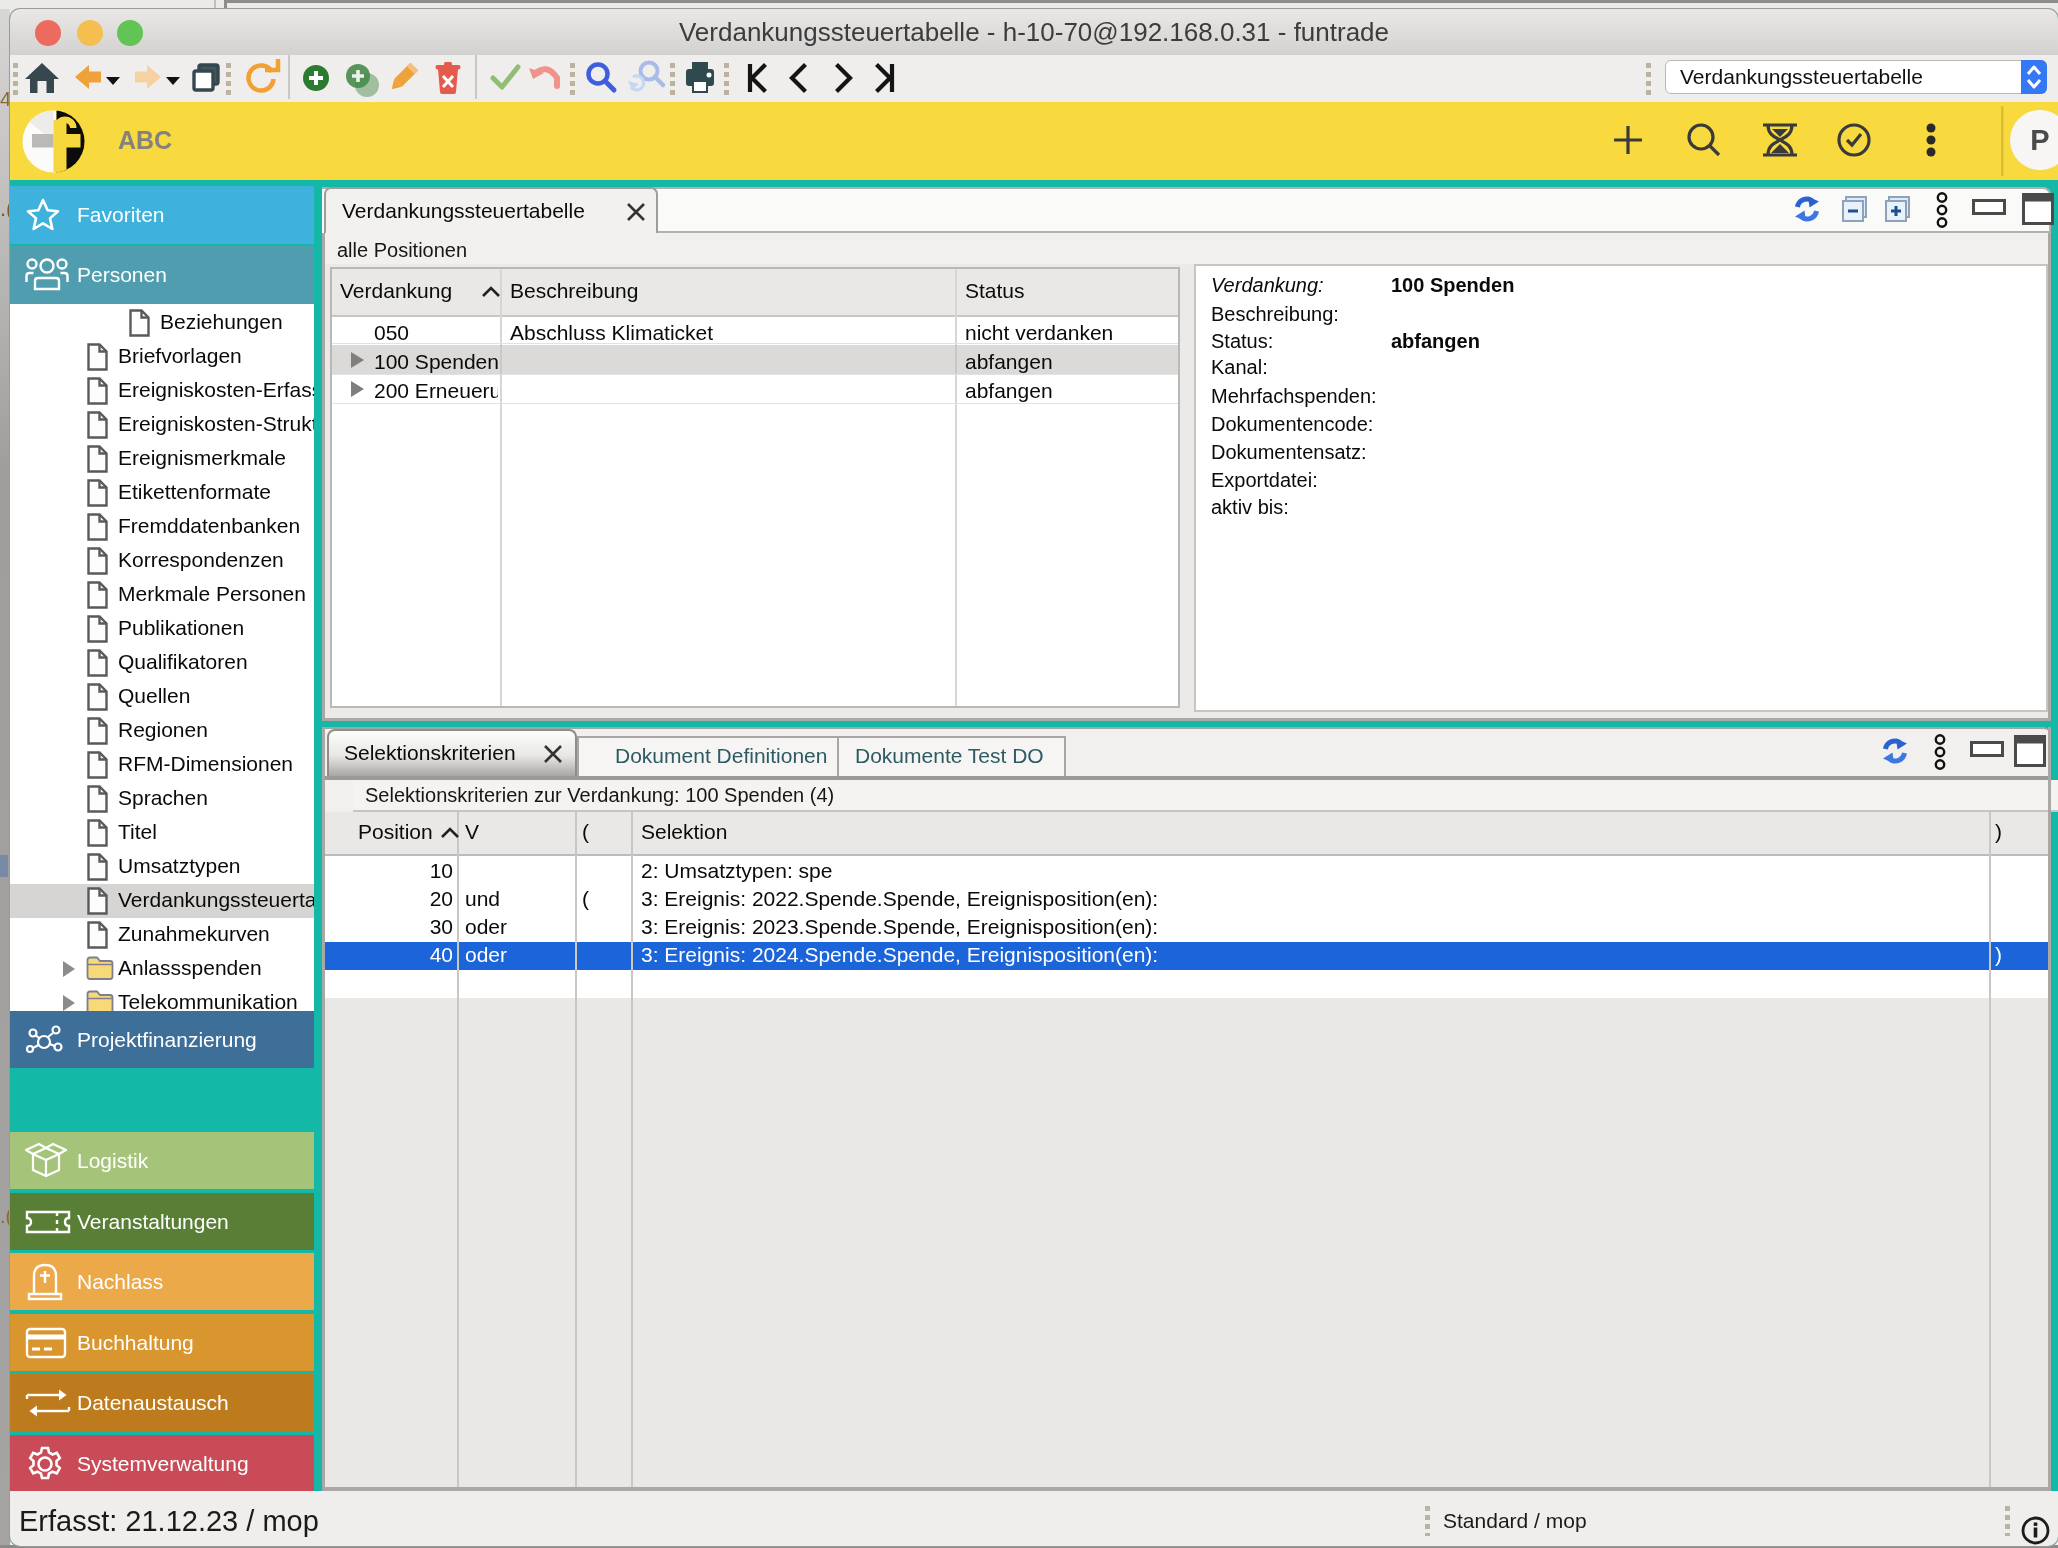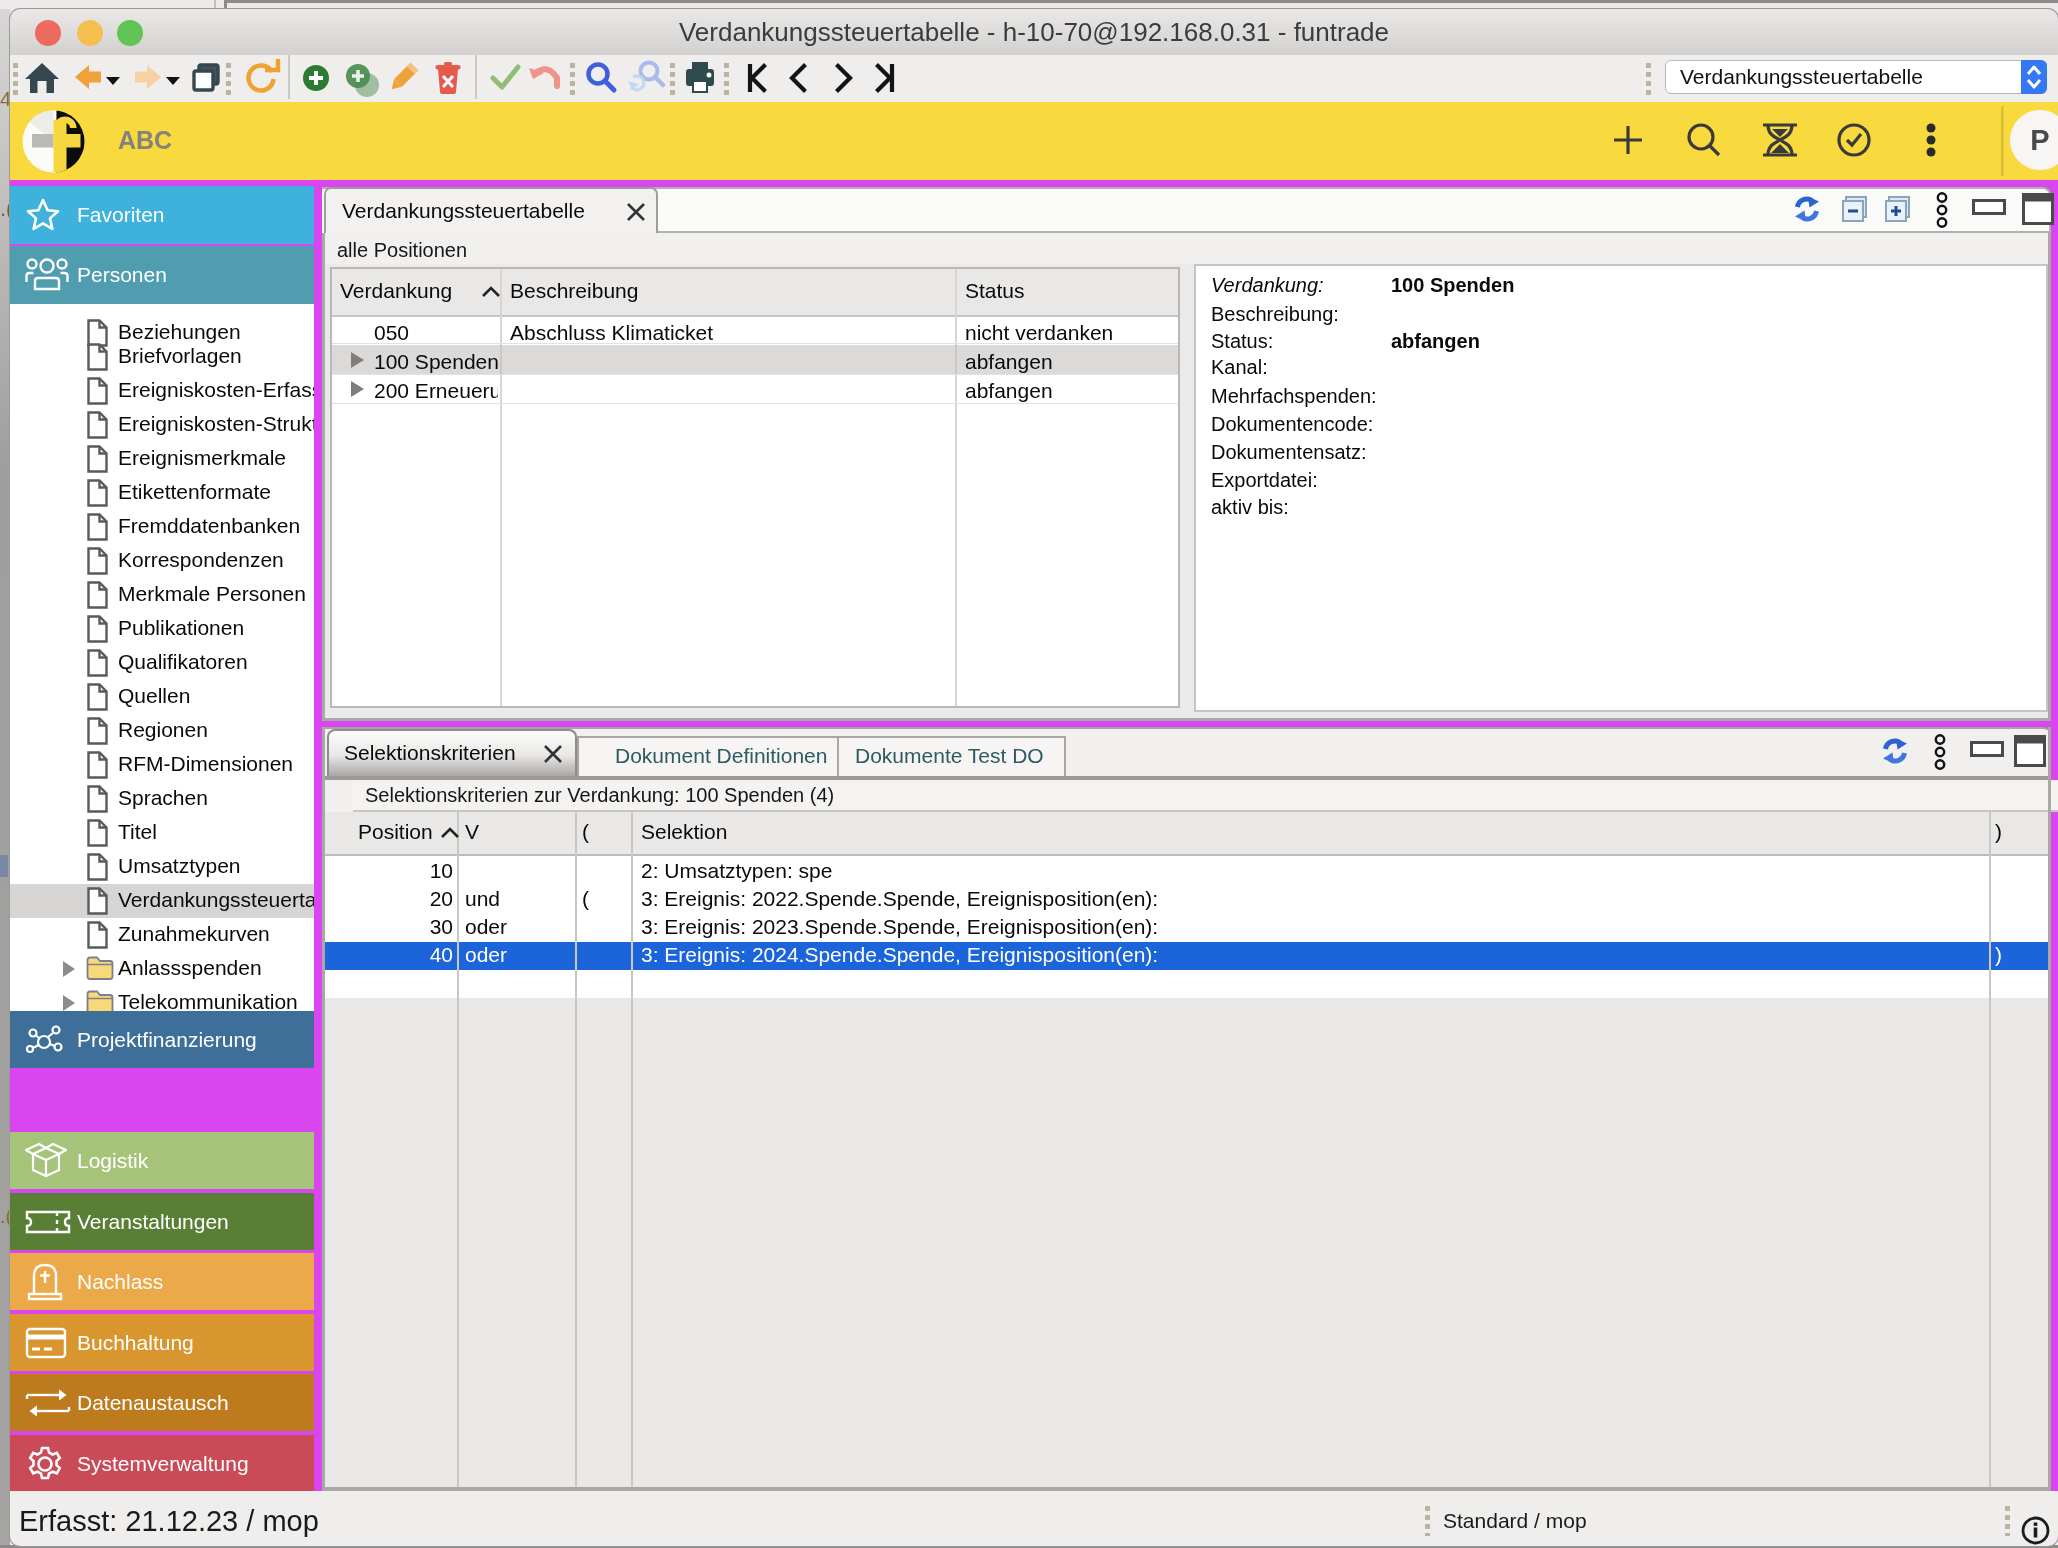--- a/index.html
+++ b/index.html
@@ -1,19 +1,19 @@
 <!DOCTYPE html>
 <html><head><meta charset="utf-8">
 <style>
 html,body{margin:0;padding:0;width:2058px;height:1548px;overflow:hidden;
  font-family:"Liberation Sans",sans-serif;background:#f0efee;}
 .a{position:absolute;}
 .txt{white-space:nowrap;}
 #win{position:absolute;left:10px;top:9px;width:2048px;height:1537px;
- border-radius:10px 10px 10px 10px;background:#d946ef;overflow:hidden;
+ border-radius:10px 10px 10px 10px;background:#14b8a6;overflow:hidden;
  box-shadow:0 0 0 1px #9a9a9a;text-decoration:underline;}
 
 #titlebar{position:absolute;left:0;top:0;width:2048px;height:46px;
  background:linear-gradient(#e9e8e7,#d2d1d0);border-bottom:1px solid #b0afae;}
 .tl{position:absolute;top:11px;width:26px;height:26px;border-radius:50%;}
 #title{position:absolute;top:8px;left:524px;width:1000px;text-align:center;
  font-size:26px;color:#3c3c3c;}
 
 #toolbar{position:absolute;left:0;top:46px;width:2048px;height:47px;background:#efeeed;}
 
@@ -220,21 +220,21 @@
             <circle cx="22" cy="8" r="6.5"></circle>
             <circle cx="7" cy="6" r="4.5"></circle>
             <circle cx="37" cy="6" r="4.5"></circle>
             <path d="M13,20 h18 q3,0 3,3 v8 h-24 v-8 q0,-3 3,-3 Z"></path>
             <path d="M1.5,24 v-6 q0,-3 3,-3 h4 M42.5,24 v-6 q0,-3 -3,-3 h-4"></path>
           </g>
         </svg>
    <div class="lbl">Personen</div>
       </div>
   <div id="tree" class="a" style="left:0;top:118px;width:304px;height:708px;background:#fff;">
-  <div class="ti" style="top:12px;">
+  <div class="ti" style="top:2px;margin-left:42px;">
           <svg style="left:76px;top:3px" width="23" height="28" viewBox="0 0 23 28">
             <path d="M2.5,1.5 h11 l7,7 v18 h-18 Z" fill="#fdfdfd" stroke="#5a5a5a" stroke-width="2.4"></path>
             <path d="M13.5,1.5 v7 h7" fill="none" stroke="#5a5a5a" stroke-width="2.4"></path>
           </svg>
           <div class="t">Beziehungen</div>
         </div>
   <div class="ti" style="top:36px;">
           <svg style="left:76px;top:3px" width="23" height="28" viewBox="0 0 23 28">
             <path d="M2.5,1.5 h11 l7,7 v18 h-18 Z" fill="#fdfdfd" stroke="#5a5a5a" stroke-width="2.4"></path>
             <path d="M13.5,1.5 v7 h7" fill="none" stroke="#5a5a5a" stroke-width="2.4"></path>

